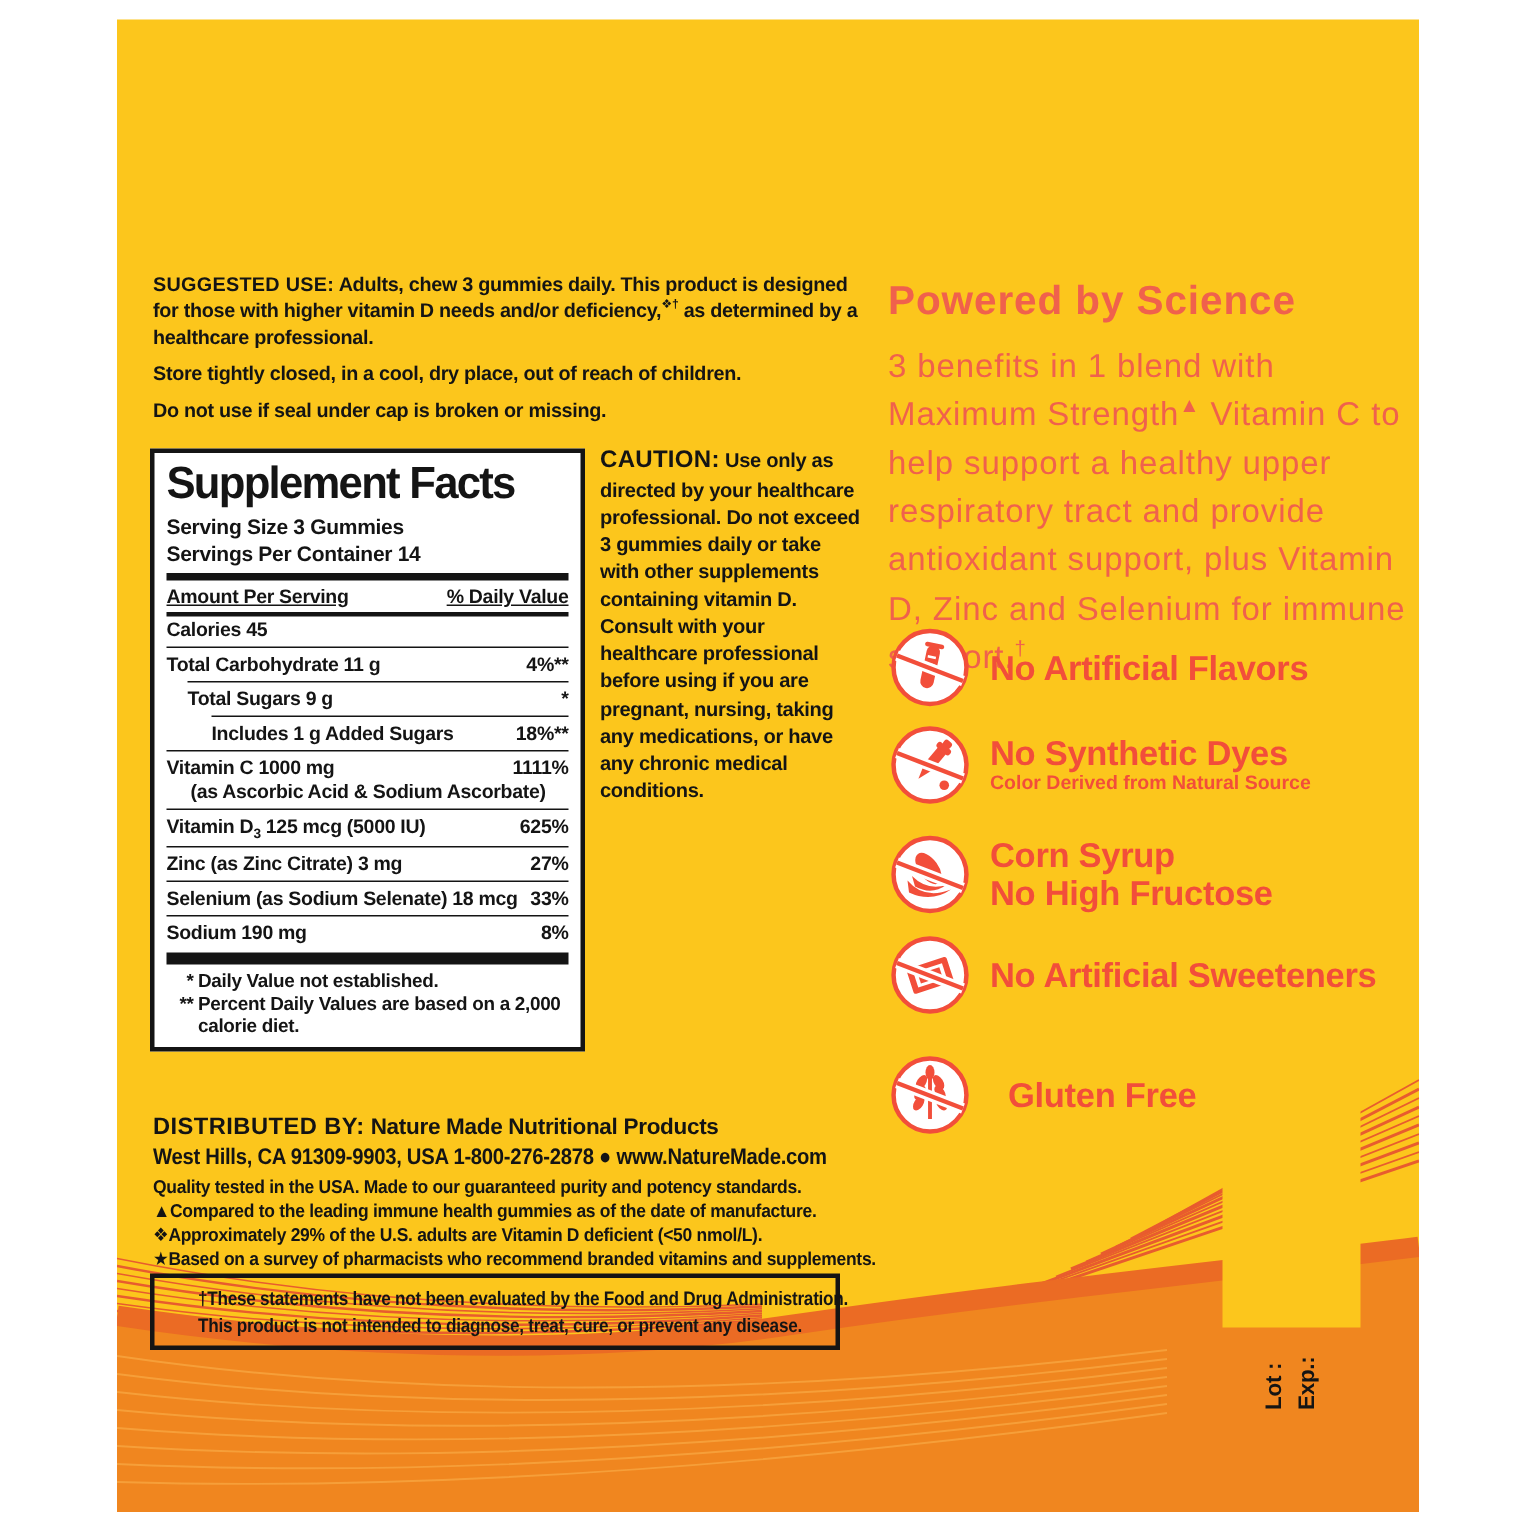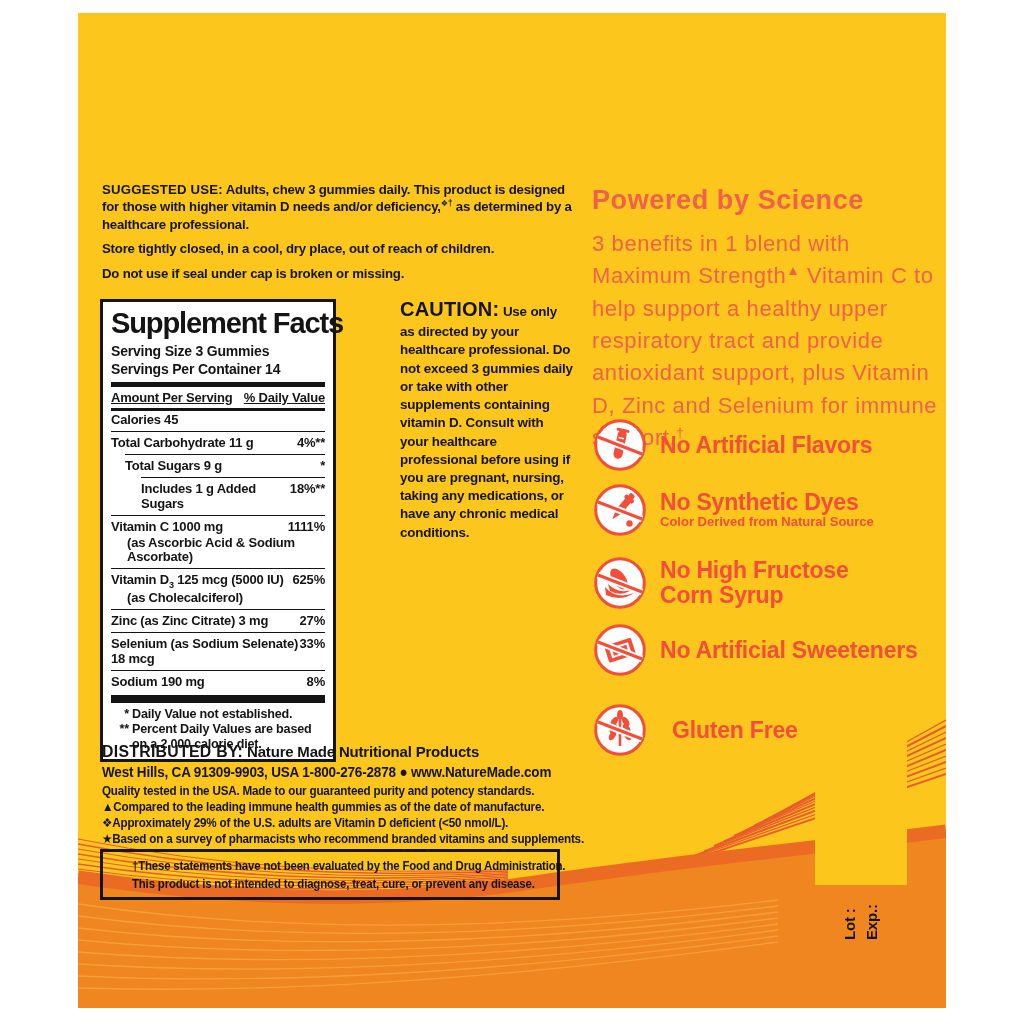--- a/index.html
+++ b/index.html
@@ -8,21 +8,21 @@
     background:var(--yellow,#FCC61C);overflow:hidden;}
   .blk{color:var(--ink,#141414);font-weight:700;letter-spacing:-0.2px;}
 
   
   #suggested-use{position:absolute;left:24px;top:168px;width:474px;font-size:13.2px;line-height:1.32;}
   #suggested-use p{margin:0 0 7px 0;}
   .lead{letter-spacing:0.2px;}
   .sup{font-size:62%;vertical-align:super;}
 
   
-  #sf-panel{position:absolute;left:22px;top:286px;width:236px;box-sizing:border-box;
+  #sf-panel{position:absolute;left:22px;top:286px;width:290px;box-sizing:border-box;
     background:#ffffff;border:3px solid var(--ink,#141414);padding:4px 8px 6px 8px;}
   #sf-title{font-size:30px;font-weight:700;letter-spacing:-1.2px;line-height:1.05;margin:1px 0 3px 0;
     transform:scaleX(.97);transform-origin:0 50%;white-space:nowrap;}
   .sf-serving{font-size:14px;line-height:1.3;}
   #sf-header{display:flex;justify-content:space-between;font-size:13px;
     border-top:5px solid var(--ink,#141414);border-bottom:3px solid var(--ink,#141414);
     margin-top:4px;padding:3px 0;text-decoration:underline;}
   .sf-rule{height:0;border-top:1.5px solid var(--ink,#141414);margin:2px 0;}
   .sf-rule.indent1{margin-left:14px;}
   .sf-rule.indent2{margin-left:30px;}
@@ -30,21 +30,21 @@
   .sf-row.ind1 .sf-name{padding-left:14px;}
   .sf-row.ind2 .sf-name{padding-left:30px;}
   .sf-note{font-size:13px;line-height:1.1;padding:0 0 2px 16px;}
   sub{font-size:70%;}
   #sf-footnotes{border-top:8px solid var(--ink,#141414);margin-top:4px;padding-top:4px;}
   .fnote-line{display:flex;font-size:12.6px;line-height:1.2;}
   .fnote-sym{width:18px;text-align:right;padding-right:3px;flex:none;}
 
   
   #caution{position:absolute;left:322px;top:283px;width:174px;font-size:13.4px;line-height:1.36;}
-  #caution .lead{font-size:20px;letter-spacing:0.2px;}
+  #caution .lead{font-size:16px;letter-spacing:0.2px;}
   #other-ingredients{position:absolute;left:322px;top:566px;width:174px;font-size:13.4px;line-height:1.33;}
   #other-ingredients .oi-head{font-size:15.5px;letter-spacing:0.2px;line-height:1.25;margin-bottom:2px;}
 
   
   #distribution{position:absolute;left:24px;top:728px;width:480px;font-size:15px;line-height:1.35;}
   #distribution .lead{font-size:15.8px;letter-spacing:0.3px;}
   .condense{display:inline-block;transform:scaleX(.9);transform-origin:0 50%;white-space:nowrap;}
   #footnotes{position:absolute;left:24px;top:771px;width:500px;font-size:12.4px;line-height:1.28;}
   .foot-line{white-space:nowrap;display:block;transform:scaleX(.94);transform-origin:0 50%;}
   #disclaimer{position:absolute;left:22px;top:836px;width:460px;box-sizing:border-box;
@@ -151,21 +151,20 @@
         <div class="sf-row ind0">
           <span class="sf-name">Vitamin C  1000 mg</span>
           <span class="sf-val">1111%</span>
         </div>
         <div class="sf-note">(as Ascorbic Acid &amp; Sodium Ascorbate)</div>
         <div class="sf-rule full"></div>
         <div class="sf-row ind0">
           <span class="sf-name">Vitamin D<sub>3</sub>  125 mcg (5000 IU)</span>
           <span class="sf-val">625%</span>
         </div>
-        <div class="sf-note">(as Cholecalciferol)</div>
         <div class="sf-rule full"></div>
         <div class="sf-row ind0">
           <span class="sf-name">Zinc (as Zinc Citrate)  3 mg</span>
           <span class="sf-val">27%</span>
         </div>
         <div class="sf-rule full"></div>
         <div class="sf-row ind0">
           <span class="sf-name">Selenium (as Sodium Selenate) 18 mcg</span>
           <span class="sf-val">33%</span>
         </div>
@@ -235,22 +234,22 @@
             <circle cx="27" cy="27" r="24.3" fill="#fff" stroke="#F24E3A" stroke-width="3"></circle>
             <g transform="rotate(-36 26 23)">
               <ellipse cx="26" cy="23" rx="6.5" ry="12" fill="#F24E3A"></ellipse>
             </g>
          <path d="M12,31 Q23,44 41,37 Q28,46 13,39 Z" fill="#F24E3A"></path>
          <path d="M15,28 Q25,38 38,34 Q28,41 17,35 Z" fill="#F24E3A"></path>
             <line x1="5" y1="19" x2="49" y2="36" stroke="#fff" stroke-width="7"></line>
                  <line x1="5" y1="19" x2="49" y2="36" stroke="#F24E3A" stroke-width="3"></line>
           </svg></span>
         <div class="benefit-text">
+          <div class="benefit-title">Corn Syrup</div>
           <div class="benefit-title">No High Fructose</div>
-          <div class="benefit-title">Corn Syrup</div>
         </div>
       </div>
       <div class="benefit" style="top: 610px;">
         <span class="benefit-icon"><svg viewBox="0 0 54 54" width="54" height="54">
             <circle cx="27" cy="27" r="24.3" fill="#fff" stroke="#F24E3A" stroke-width="3"></circle>
             <g transform="rotate(-18 27 27)">
               <rect x="13" y="18.5" width="28" height="17.5" rx="1.5" fill="#F24E3A"></rect>
          <rect x="17" y="22" width="20" height="10.5" fill="#fff"></rect>
          <rect x="19.5" y="24" width="15" height="6.5" fill="#F24E3A"></rect>
             </g>

